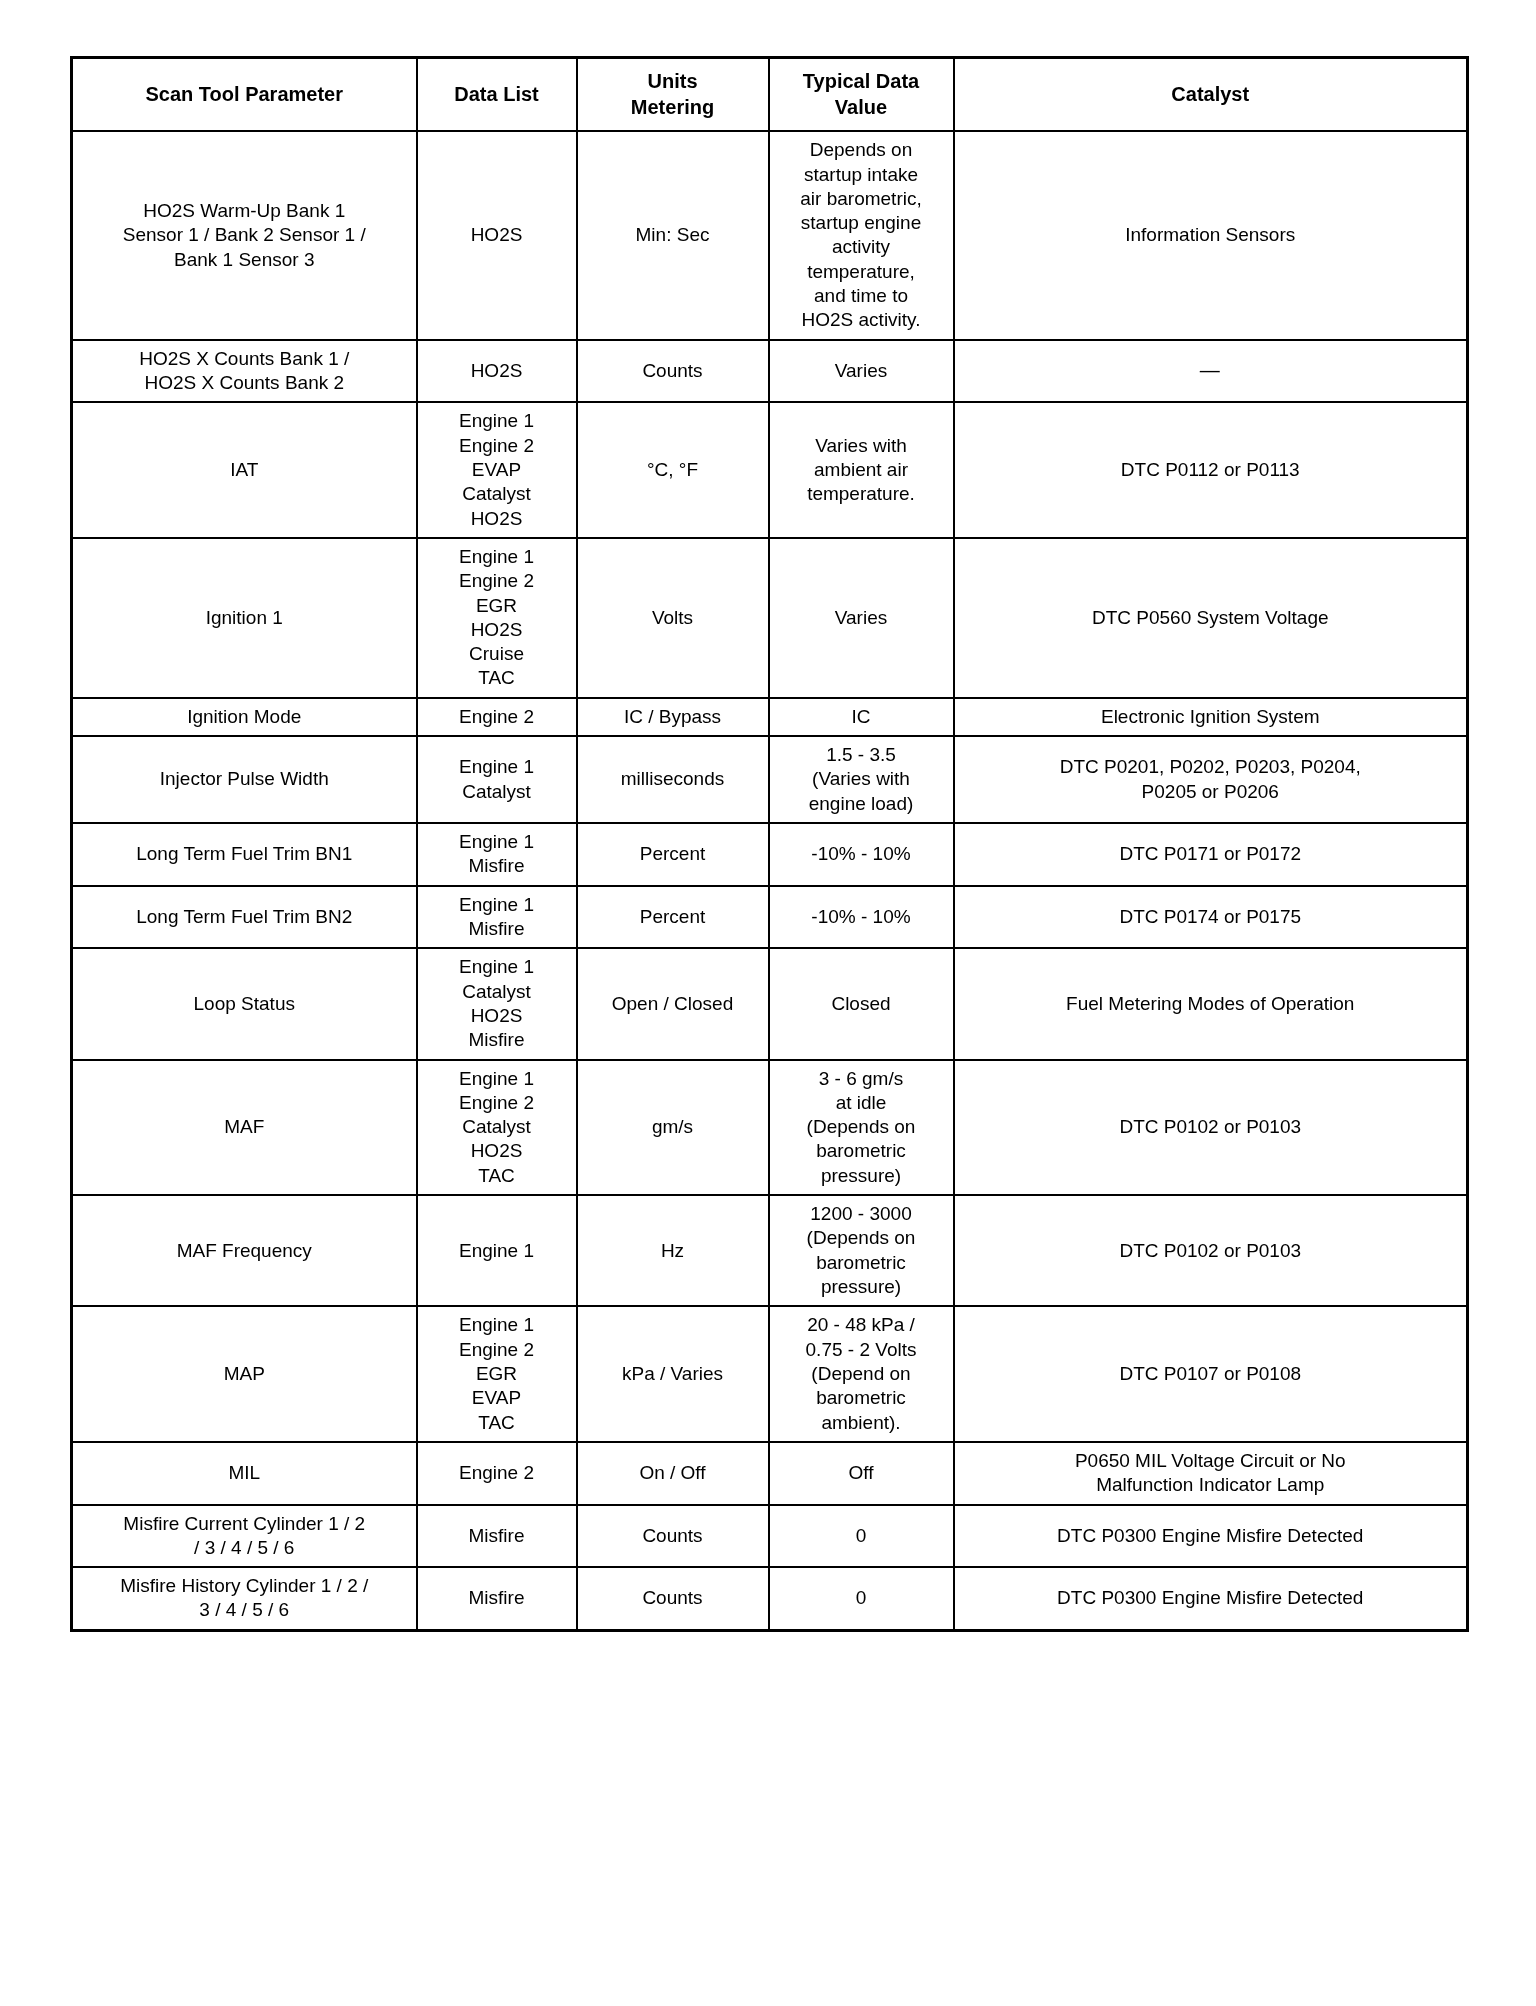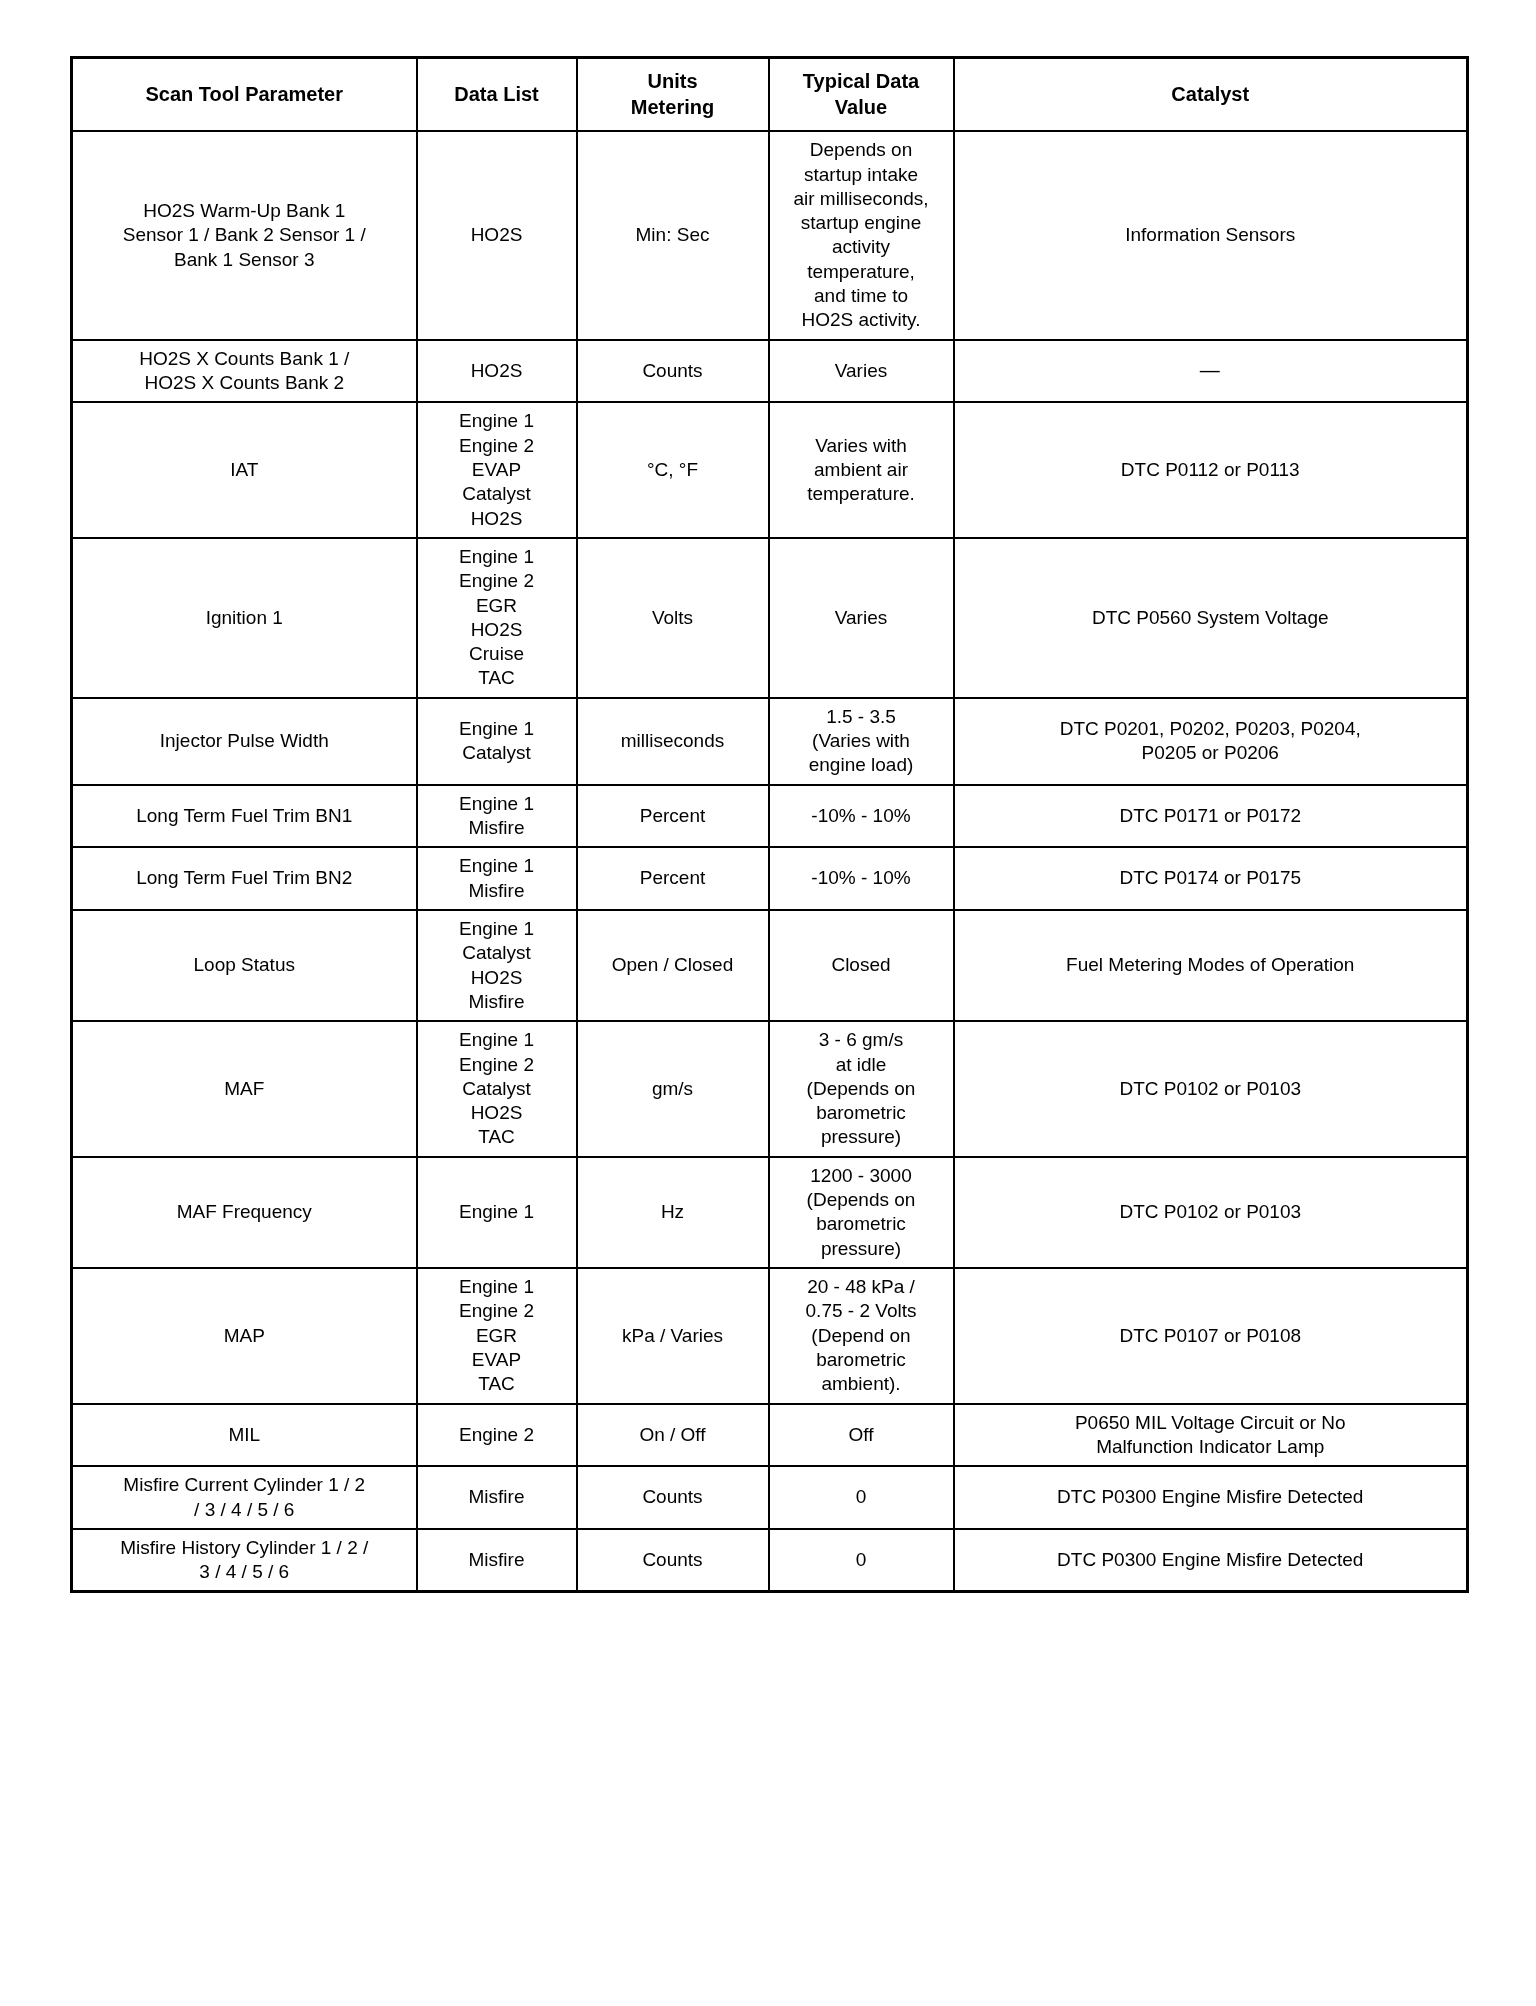--- a/index.html
+++ b/index.html
@@ -115,21 +115,21 @@
           </td>
           <td>
             <div class="cell-lines">
               <span>Min: Sec</span>
             </div>
           </td>
           <td>
             <div class="cell-lines">
               <span>Depends on</span>
               <span>startup intake</span>
-              <span>air milliseconds,</span>
+              <span>air barometric,</span>
               <span>startup engine</span>
               <span>activity</span>
               <span>temperature,</span>
               <span>and time to</span>
               <span>HO2S activity.</span>
             </div>
           </td>
           <td>
             <div class="cell-lines">
               <span>Information Sensors</span>
@@ -225,20 +225,47 @@
           </td>
           <td>
             <div class="cell-lines">
               <span>DTC P0560 System Voltage</span>
             </div>
           </td>
         </tr>
         <tr>
           <td>
             <div class="cell-lines">
+              <span>Ignition Mode</span>
+            </div>
+          </td>
+          <td>
+            <div class="cell-lines">
+              <span>Engine 2</span>
+            </div>
+          </td>
+          <td>
+            <div class="cell-lines">
+              <span>IC / Bypass</span>
+            </div>
+          </td>
+          <td>
+            <div class="cell-lines">
+              <span>IC</span>
+            </div>
+          </td>
+          <td>
+            <div class="cell-lines">
+              <span>Electronic Ignition System</span>
+            </div>
+          </td>
+        </tr>
+        <tr>
+          <td>
+            <div class="cell-lines">
               <span>Injector Pulse Width</span>
             </div>
           </td>
           <td>
             <div class="cell-lines">
               <span>Engine 1</span>
               <span>Catalyst</span>
             </div>
           </td>
           <td>

